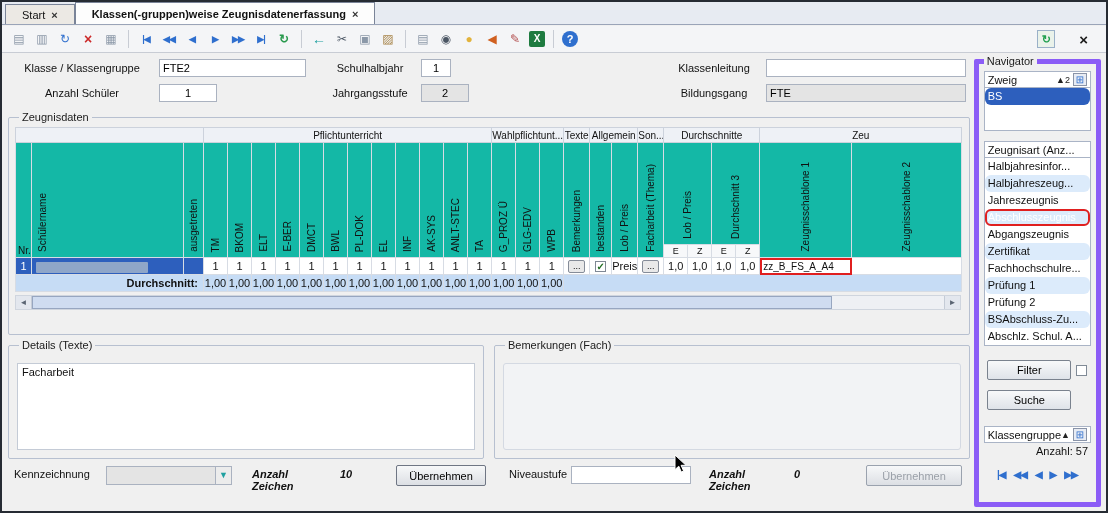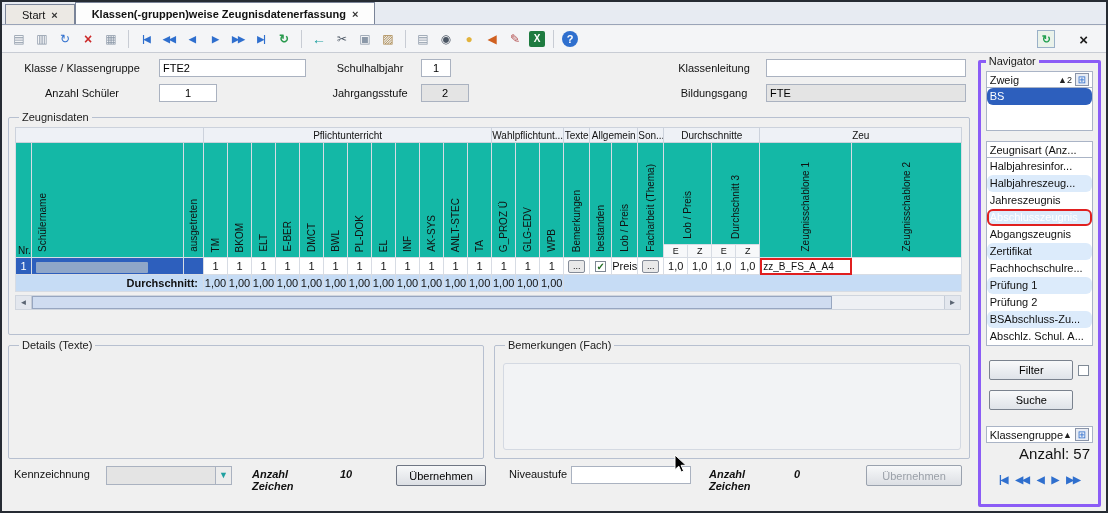--- a/index.html
+++ b/index.html
@@ -84,37 +84,37 @@
   .btn3d { position: absolute; height: 21px; border: 1px solid #6f7684; border-radius: 2px;
            background: linear-gradient(#f7f8f9, #dcdfe4); font-family: inherit; font-size: 11px; }
   .btn3d.disabled { color: #9aa0a8; border-color: #9aa2ae; }
   .combo { position: absolute; height: 19px; background: #e4e4e4; border: 1px solid #aab2c0; display: flex; }
   .combo .cbody { flex: 1; }
   .combo .carrow { width: 16px; border-left: 1px solid #aab2c0; background: #ececec; color: #1fa0a0;
                    font-size: 9px; line-height: 17px; text-align: center; }
 
   
   .navigator { position: absolute; top: 53px; right: 5px; width: 123px; height: 452px;
-               border: 3px solid #8b5cf6; border-radius: 2px; padding: 4px 5px; display: flex; flex-direction: column; }
+               border: 5px solid #8b5cf6; border-radius: 2px; padding: 4px 5px; display: flex; flex-direction: column; }
   .navigator > legend { font-size: 11px; padding: 0 3px; color: #1a1a1a; }
   .nav-hdr { display: flex; align-items: center; background: #fff; border: 1px solid #aab4c6; height: 17px;
              font-size: 11px; padding: 0 3px; }
   .nav-hdr .sort { margin-left: auto; font-size: 9px; color: #222; }
   .grid-btn { margin-left: 3px; width: 14px; height: 13px; border: 1px solid #8a94a8; background: #e8ecf4;
               font-size: 10px; line-height: 11px; text-align: center; color: #2f6fce; }
   .nav-list { border: 1px solid #aab4c6; border-top: none; background: #fff; overflow: hidden; }
   .nav-item { height: 17px; line-height: 17px; font-size: 11px; padding: 0 3px; white-space: nowrap; overflow: hidden; border-radius: 6px; }
   .alt .nav-item:nth-child(even) { background: #dcebfb; }
   .nav-item.selected { background: #2d5fbd; color: #fff; }
   .nav-item.redframe { outline: 2px solid #e01f1f; outline-offset: -2px; }
   .nav-btn-row { display: flex; align-items: center; justify-content: center; gap: 5px; }
   .nav-btn { width: 84px; height: 20px; border: 1px solid #7a828e; border-radius: 2px;
              background: linear-gradient(#f8f9fa, #dfe3e9); font-family: Liberation Sans, sans-serif; font-size: 11px; }
   .cbox { width: 11px; height: 11px; background: #fff; border: 1px solid #808a96; }
-  .anzahl { text-align: right; font-size: 15px; padding: 2px 3px 0 0; }
+  .anzahl { text-align: right; font-size: 11px; padding: 2px 3px 0 0; }
   .nav-arrows { margin-top: 12px; display: flex; justify-content: center; gap: 8px;
                 color: #2f6fce; font-size: 10px; font-weight: bold; letter-spacing: -1px; }
 
   .cursor { position: absolute; left: 672px; top: 452px; z-index: 50; }
 </style>
 </head>
 <body>
 
 <div class="window">
 
@@ -317,20 +317,21 @@
       <div class="hscroll">
         <div class="sb-btn l">◄</div>
         <div class="sb-thumb"></div>
         <div class="sb-track"></div>
         <div class="sb-btn r">►</div>
       </div>
     </fieldset>
 
     <fieldset class="gbox" style="top:286px;left:4px;width:476px;height:120px;">
       <legend>Details (Texte)</legend>
+      <div class="txtarea">Facharbeit</div>
     </fieldset>
     <fieldset class="gbox" style="top:286px;left:490px;width:476px;height:120px;">
       <legend>Bemerkungen (Fach)</legend>
       <div class="graypanel"></div>
     </fieldset>
 
     <div class="bottombar">
       <span class="flabel" style="left:10px;width:86px;text-align:left;">Kennzeichnung</span>
       <div class="combo" style="left:102px;top:1px;width:126px;">
         <div class="cbody"></div>

